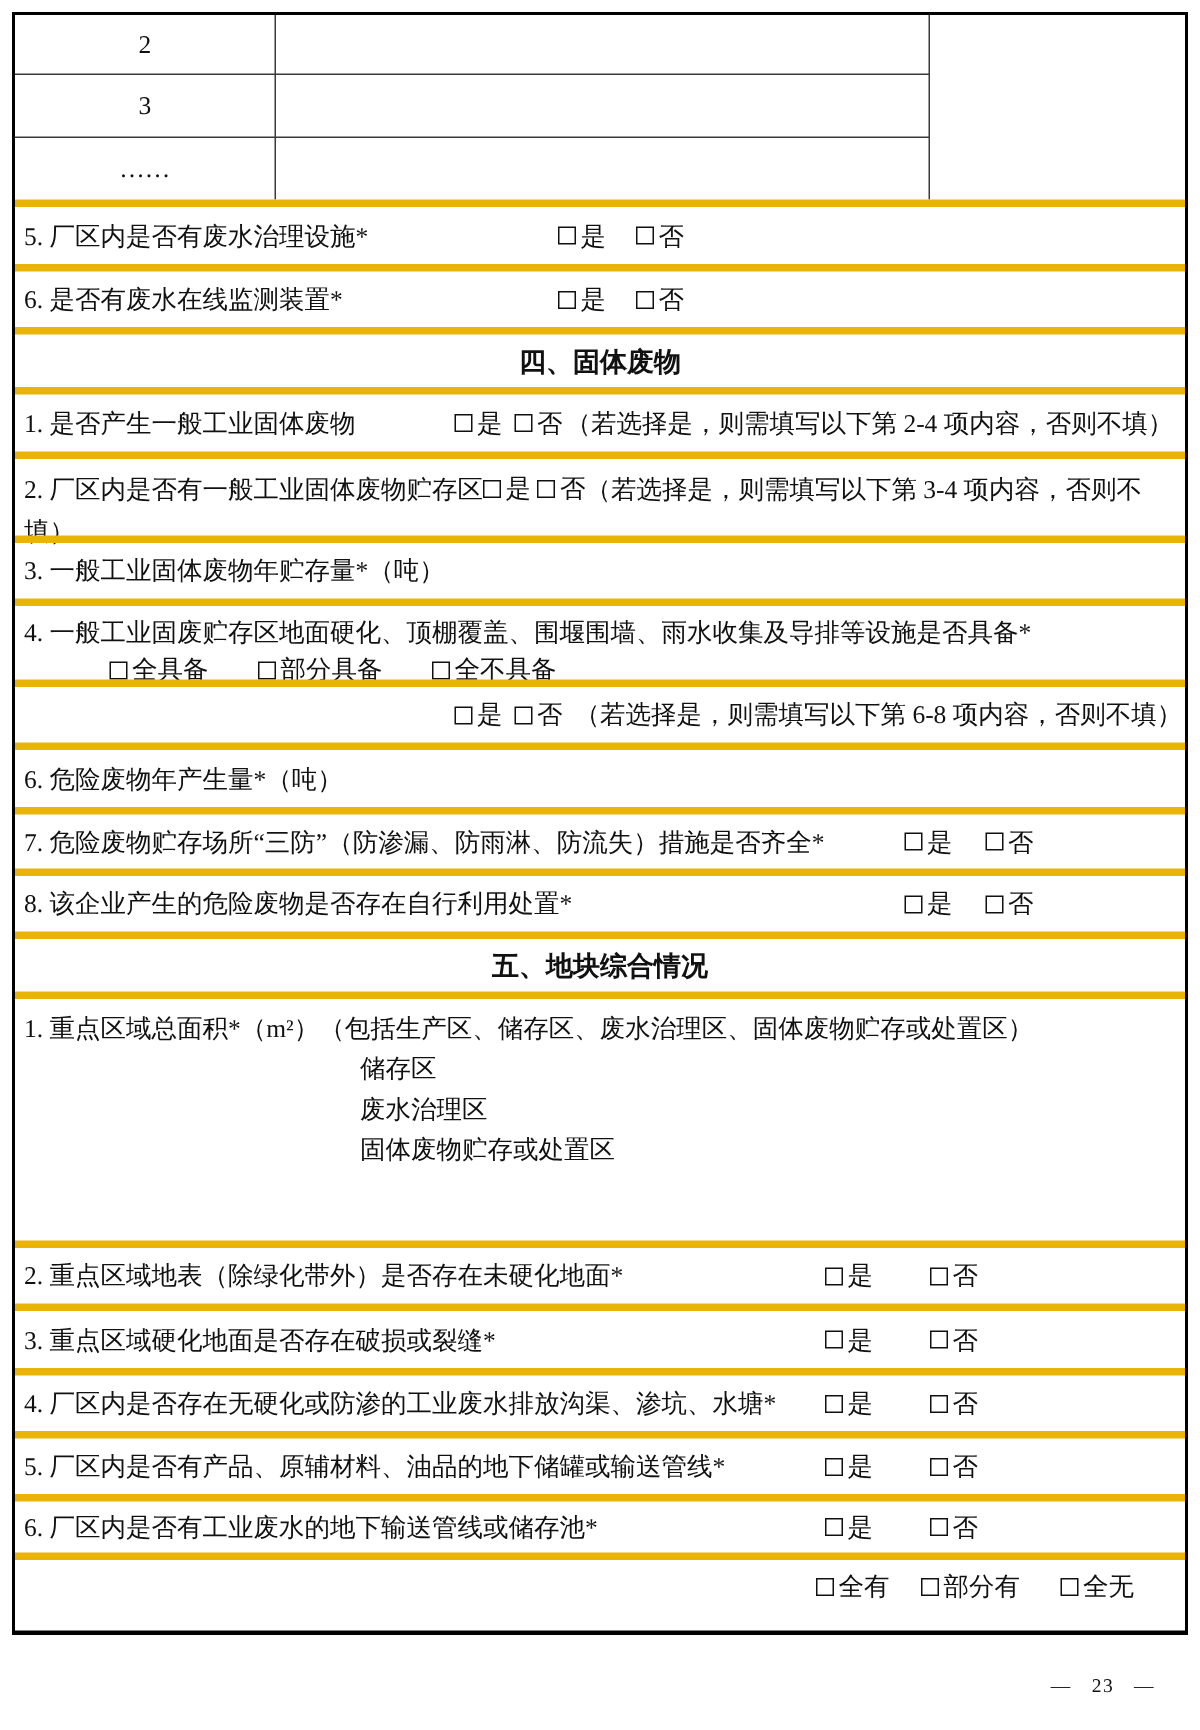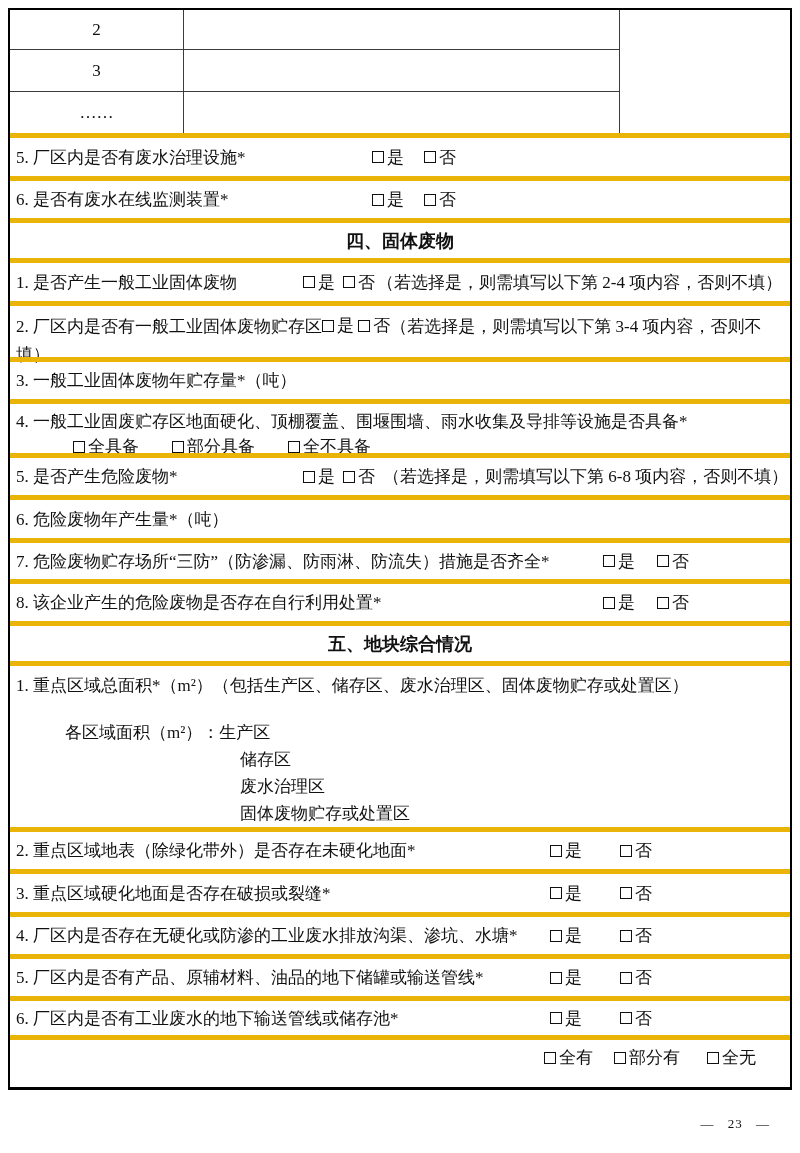--- a/index.html
+++ b/index.html
@@ -138,21 +138,20 @@
             <span>部分具备</span>
           </span>
         <span class="cb">
             <span class="box"></span>
             <span>全不具备</span>
           </span>
       </div>
     </div>
 
     <div class="row flexrow" style="height:42px">
-      <span>5. 是否产生危险废物*</span>
       <span class="opts gap8" style="left:293px">
         <span class="cb">
             <span class="box"></span>
             <span>是</span>
           </span>
         <span class="cb">
             <span class="box"></span>
             <span>否</span>
           </span>
         <span class="note">（若选择是，则需填写以下第 6-8 项内容，否则不填）</span>
@@ -190,23 +189,20 @@
           </span>
       </span>
     </div>
 
     <div class="row hdr" style="height:40px">
       <span>五、地块综合情况</span>
     </div>
 
     <div class="row" style="height:166px; padding-top:6px">
       <div class="l1" style="padding-top:0">1. 重点区域总面积*（m²）（包括生产区、储存区、废水治理区、固体废物贮存或处置区）</div>
-      <div style="margin-top:20px; margin-left:55px" class="sub-label">
-        <span>各区域面积（m²）：</span><span>生产区</span>
-      </div>
       <div class="sub-item">储存区</div>
       <div class="sub-item">废水治理区</div>
       <div class="sub-item">固体废物贮存或处置区</div>
     </div>
 
     <div class="row flexrow" style="height:42px">
       <span>2. 重点区域地表（除绿化带外）是否存在未硬化地面*</span>
       <span class="opts" style="left:540px; gap:38px">
         <span class="cb">
             <span class="box"></span>

